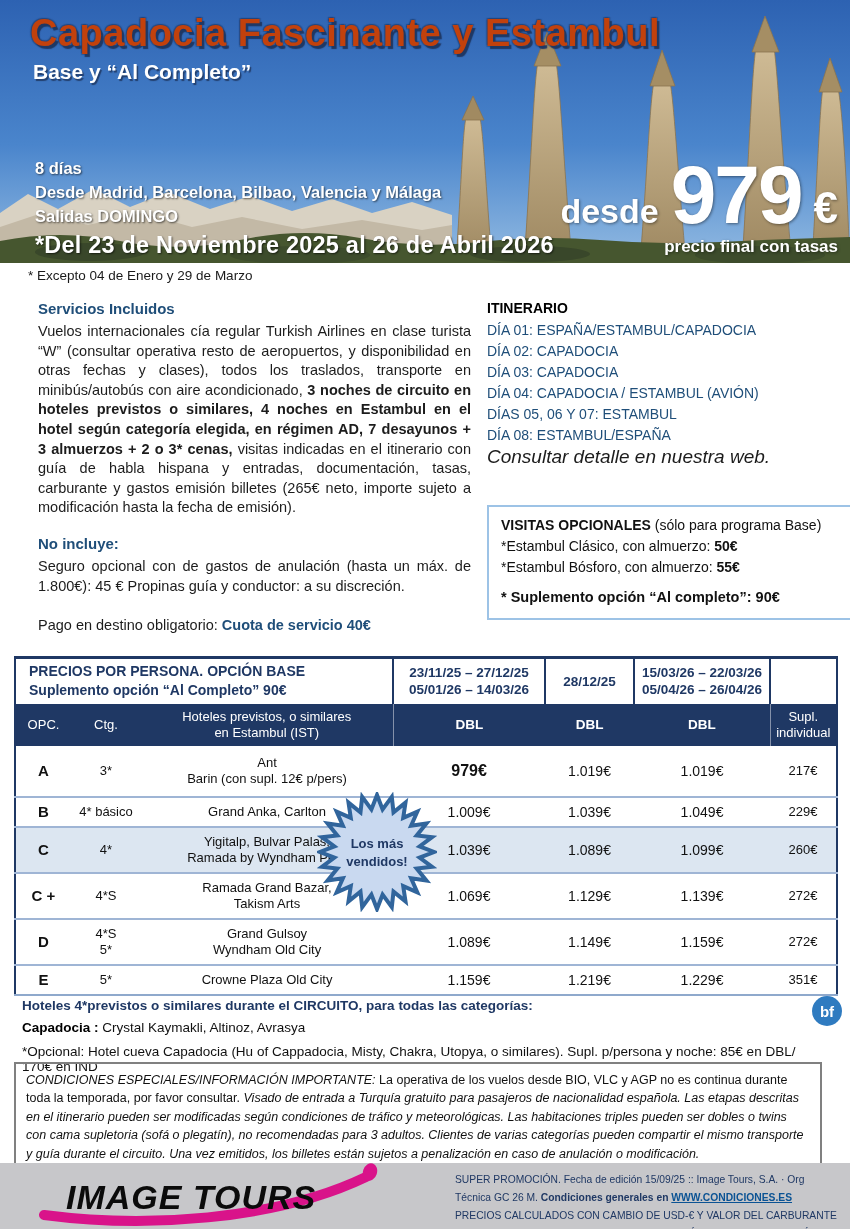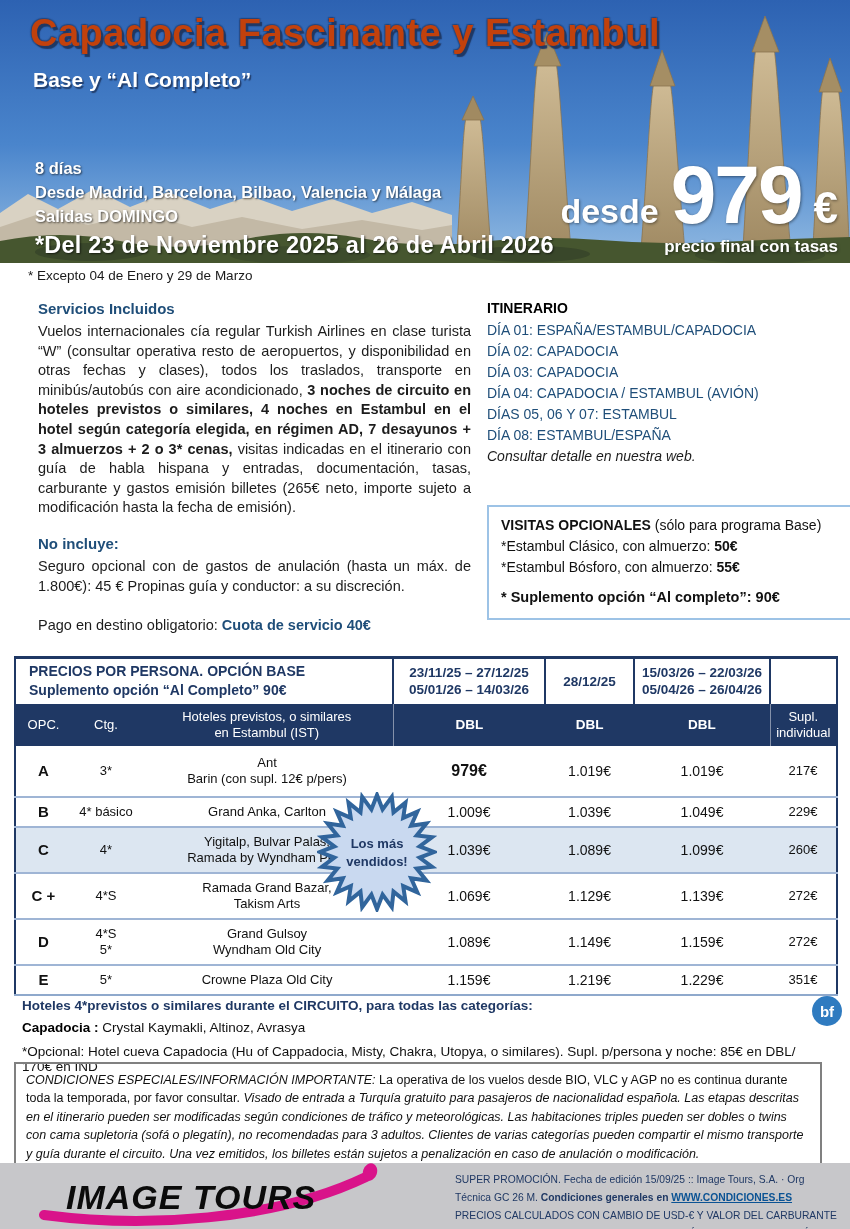--- a/index.html
+++ b/index.html
@@ -11,21 +11,21 @@
   *{box-sizing:border-box;margin:0;padding:0;}
   body{font-family:"Liberation Sans",sans-serif;background:#fff;}
   .page{position:relative;width:850px;height:1229px;background:#fff;overflow:hidden;}
 
   
   .hero{position:absolute;left:0;top:0;width:850px;height:263px;}
   .hero svg{display:block;}
   .hero-title{position:absolute;left:30px;top:12px;font-size:38px;font-weight:bold;color:#c2410c;
     letter-spacing:.5px;
     text-shadow:2.5px 2.5px 1px #1f3864,-1px -1px 1px rgba(31,56,100,.55),1px -1px 1px rgba(31,56,100,.45),-1px 1px 1px rgba(31,56,100,.45);}
-  .hero-subtitle{position:absolute;left:33px;top:68px;font-size:21px;font-weight:bold;color:#fff;
+  .hero-subtitle{position:absolute;left:33px;top:60px;font-size:21px;font-weight:bold;color:#fff;
     text-shadow:1.5px 1.5px 1px rgba(31,56,100,.9);}
   .hero-info{position:absolute;left:35px;top:156px;color:#fff;font-weight:bold;
     text-shadow:1px 1px 2px rgba(0,0,0,.6);}
   .hero-info .l{font-size:16.5px;line-height:24px;}
   .hero-info .date{font-size:23.5px;line-height:30px;margin-top:2px;letter-spacing:.2px;}
   .hero-price{position:absolute;right:12px;top:160px;text-align:right;color:#fff;
     text-shadow:1px 1px 3px rgba(0,0,0,.45);}
   .hero-price .row{display:flex;align-items:baseline;justify-content:flex-end;gap:12px;}
   .hero-price .desde{font-size:34px;font-weight:bold;}
   .hero-price .big{font-size:82px;font-weight:bold;letter-spacing:-2px;line-height:70px;}
@@ -37,21 +37,21 @@
   .col-left{position:absolute;left:38px;top:300px;width:433px;color:#1c1c1c;}
   .h-blue{font-size:15px;font-weight:bold;color:var(--blue-heading);margin-bottom:5px;}
   .para{font-size:14.5px;line-height:19.6px;text-align:justify;}
   .col-left .block2{margin-top:17px;}
   .pago{margin-top:21px;font-size:14.5px;}
   .pago b{color:var(--blue-heading);}
 
   .col-right{position:absolute;left:487px;top:300px;width:352px;color:#1c1c1c;}
   .itin-h{font-size:14px;font-weight:bold;color:#000;margin-bottom:4px;}
   .itin-line{font-size:14px;line-height:21px;color:var(--blue-heading);}
-  .itin-note{font-size:14px;line-height:21px;font-style:italic;color:#1c1c1c;}
+  .itin-note{font-size:19px;line-height:21px;font-style:italic;color:#1c1c1c;}
 
   .visitas{position:absolute;left:487px;top:505px;width:402px;border:2px solid var(--box-border);
     padding:8px 12px 10px 12px;font-size:14px;line-height:21px;color:#111;}
   .visitas .sup{margin-top:9px;font-weight:bold;font-size:14.5px;}
 
   
   .tablewrap{position:absolute;left:14px;top:656px;width:664px;}
   table{width:822px;border-collapse:collapse;table-layout:fixed;}
   table{border:2px solid var(--navy);border-top-width:3px;border-bottom:2.5px solid #8FA9CC;}
   .r1 td{border-left:2px solid var(--navy);vertical-align:middle;height:46px;}

